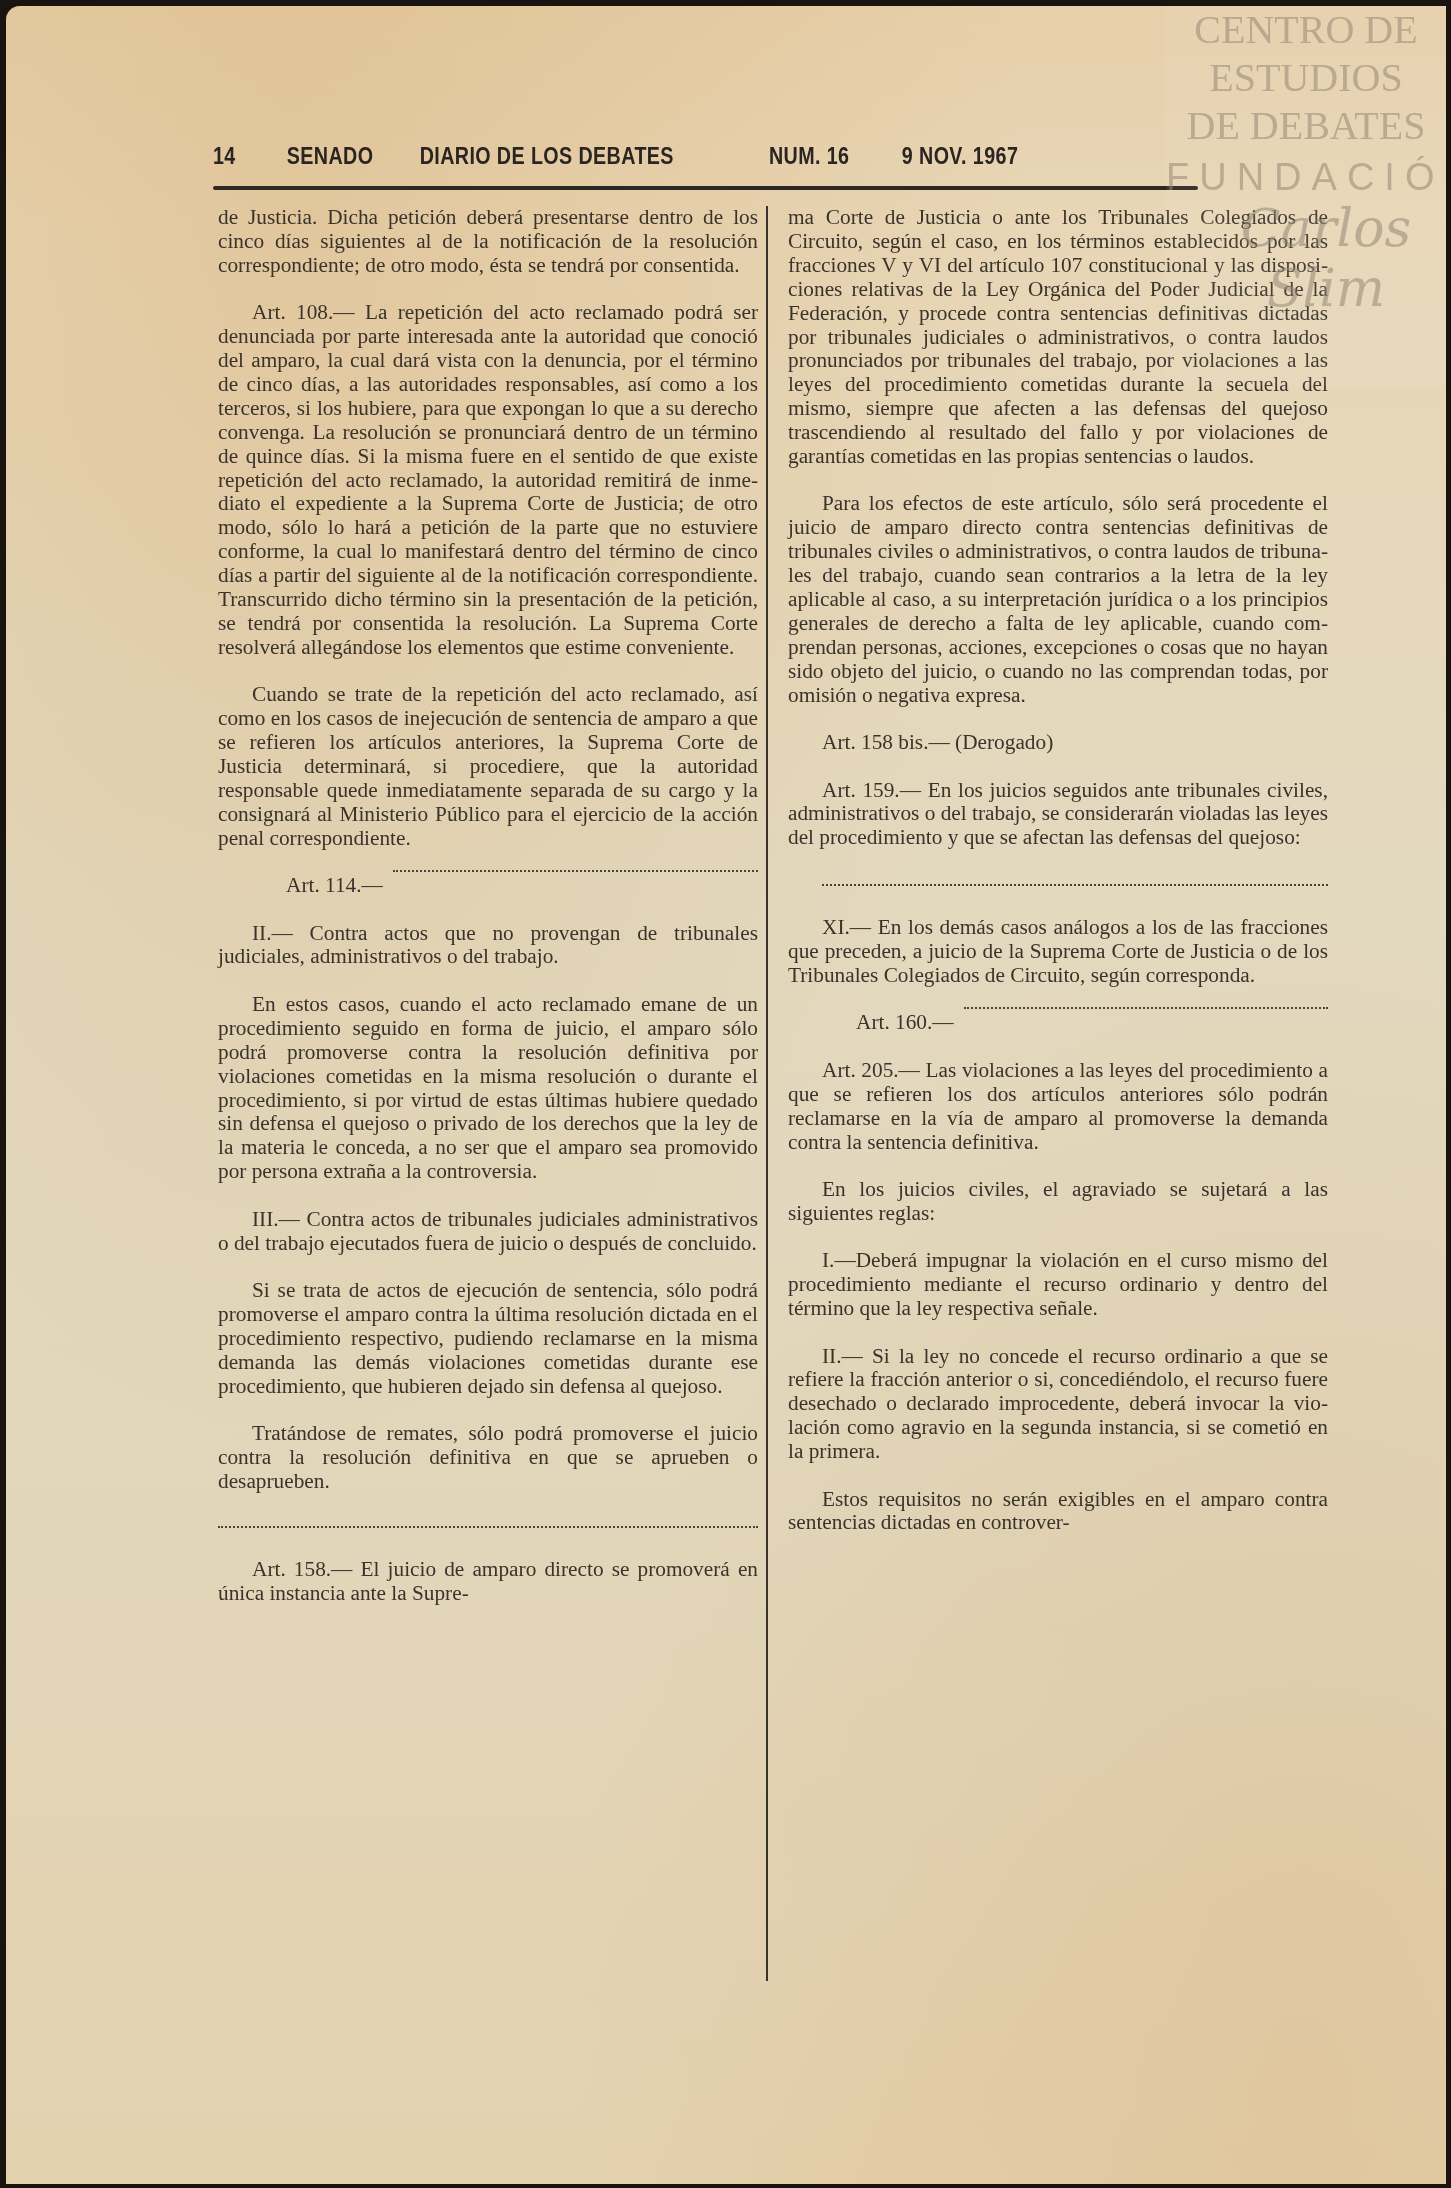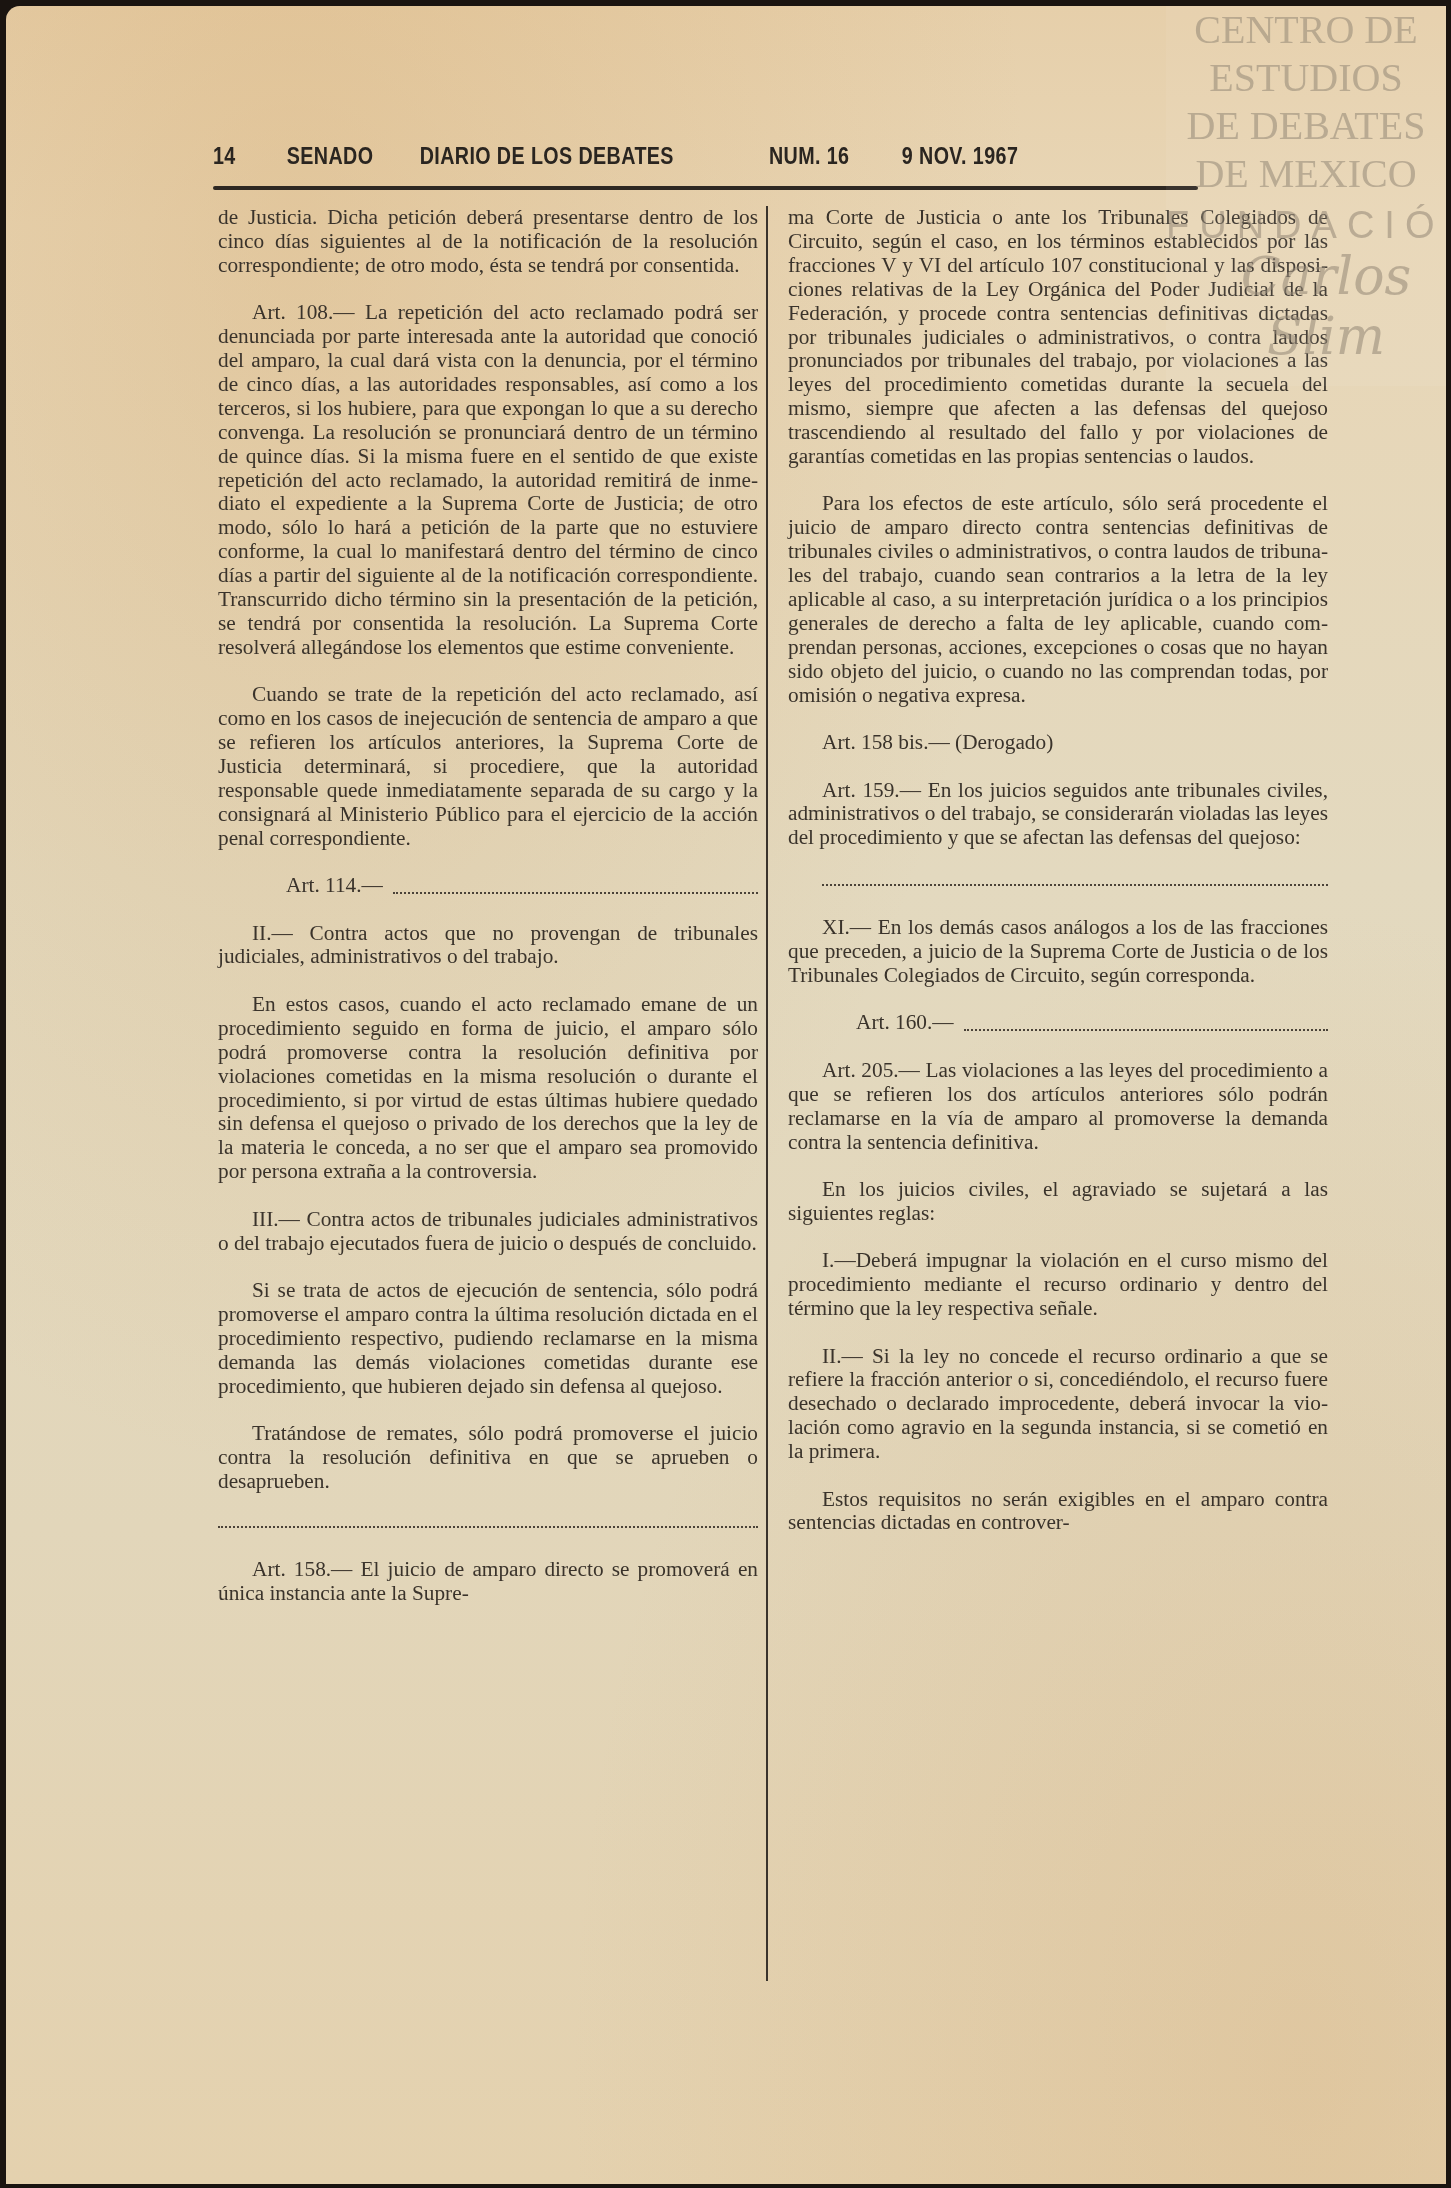--- a/index.html
+++ b/index.html
@@ -47,21 +47,21 @@
   }
   .col.left { left: 212px; }
   .col.right { left: 782px; width: 540px; }
   .col p { margin: 0 0 23.5px 0; text-indent: 34px; hyphens: manual; }
   .col p.noindent { text-indent: 0; }
   .col p.last { margin-bottom: 0; }
   .dots {
     display: block; height: 0; border-bottom: 2px dotted #4a4238;
     margin: 0 0 23.5px 0;
   }
-  .art-lead { display: flex; align-items: flex-end; text-indent: 0; padding-left: 34px; }
+  .art-lead { display: flex; align-items: flex-start; text-indent: 0; padding-left: 34px; }
   .art-lead .fill { flex: 1; margin-left: 10px; border-bottom: 2px dotted #4a4238; height: 0; transform: translateY(-4px); }
   .watermark {
     position: absolute; right: 0; top: 0; width: 280px;
     font-family: "Liberation Serif", serif; color: rgba(140,128,110,0.55);
     text-align: center; pointer-events: none;
   }
   .wm-line { display: block; font-size: 40px; line-height: 48px; }
   .wm-fund { font-family: "Liberation Sans", sans-serif; font-size: 38px; letter-spacing: 10px; line-height: 50px; margin-top: 2px; }
   .wm-sig { font-family: "DejaVu Serif", serif; font-style: italic; font-size: 52px; line-height: 60px; margin-top: -4px; padding-left: 40px; }
   .wm-box { position: absolute; right: 0; top: 0; width: 280px; height: 380px; background: rgba(255,255,255,0.06); }
@@ -114,17 +114,16 @@
     <p>I.—Deberá impugnar la violación en el cur­so mismo del procedimiento mediante el re­curso ordinario y dentro del término que la ley respectiva señale.</p>
     <p>II.— Si la ley no concede el recurso ordina­rio a que se refiere la fracción anterior o si, concediéndolo, el recurso fuere desechado o declarado improcedente, deberá invocar la vio­lación como agravio en la segunda instancia, si se cometió en la primera.</p>
     <p class="last">Estos requisitos no serán exigibles en el am­paro contra sentencias dictadas en controver-</p>
   </div>
 
   <div class="watermark">
     <div class="wm-box"></div>
     <span class="wm-line">CENTRO DE</span>
     <span class="wm-line">ESTUDIOS</span>
     <span class="wm-line">DE DEBATES</span>
-    <span class="wm-line">DE MEXICO</span>
     <span class="wm-line wm-fund">FUNDACIÓN</span>
     <span class="wm-line wm-sig">Carlos Slim</span>
   </div>
 </div>
 
 </body></html>

